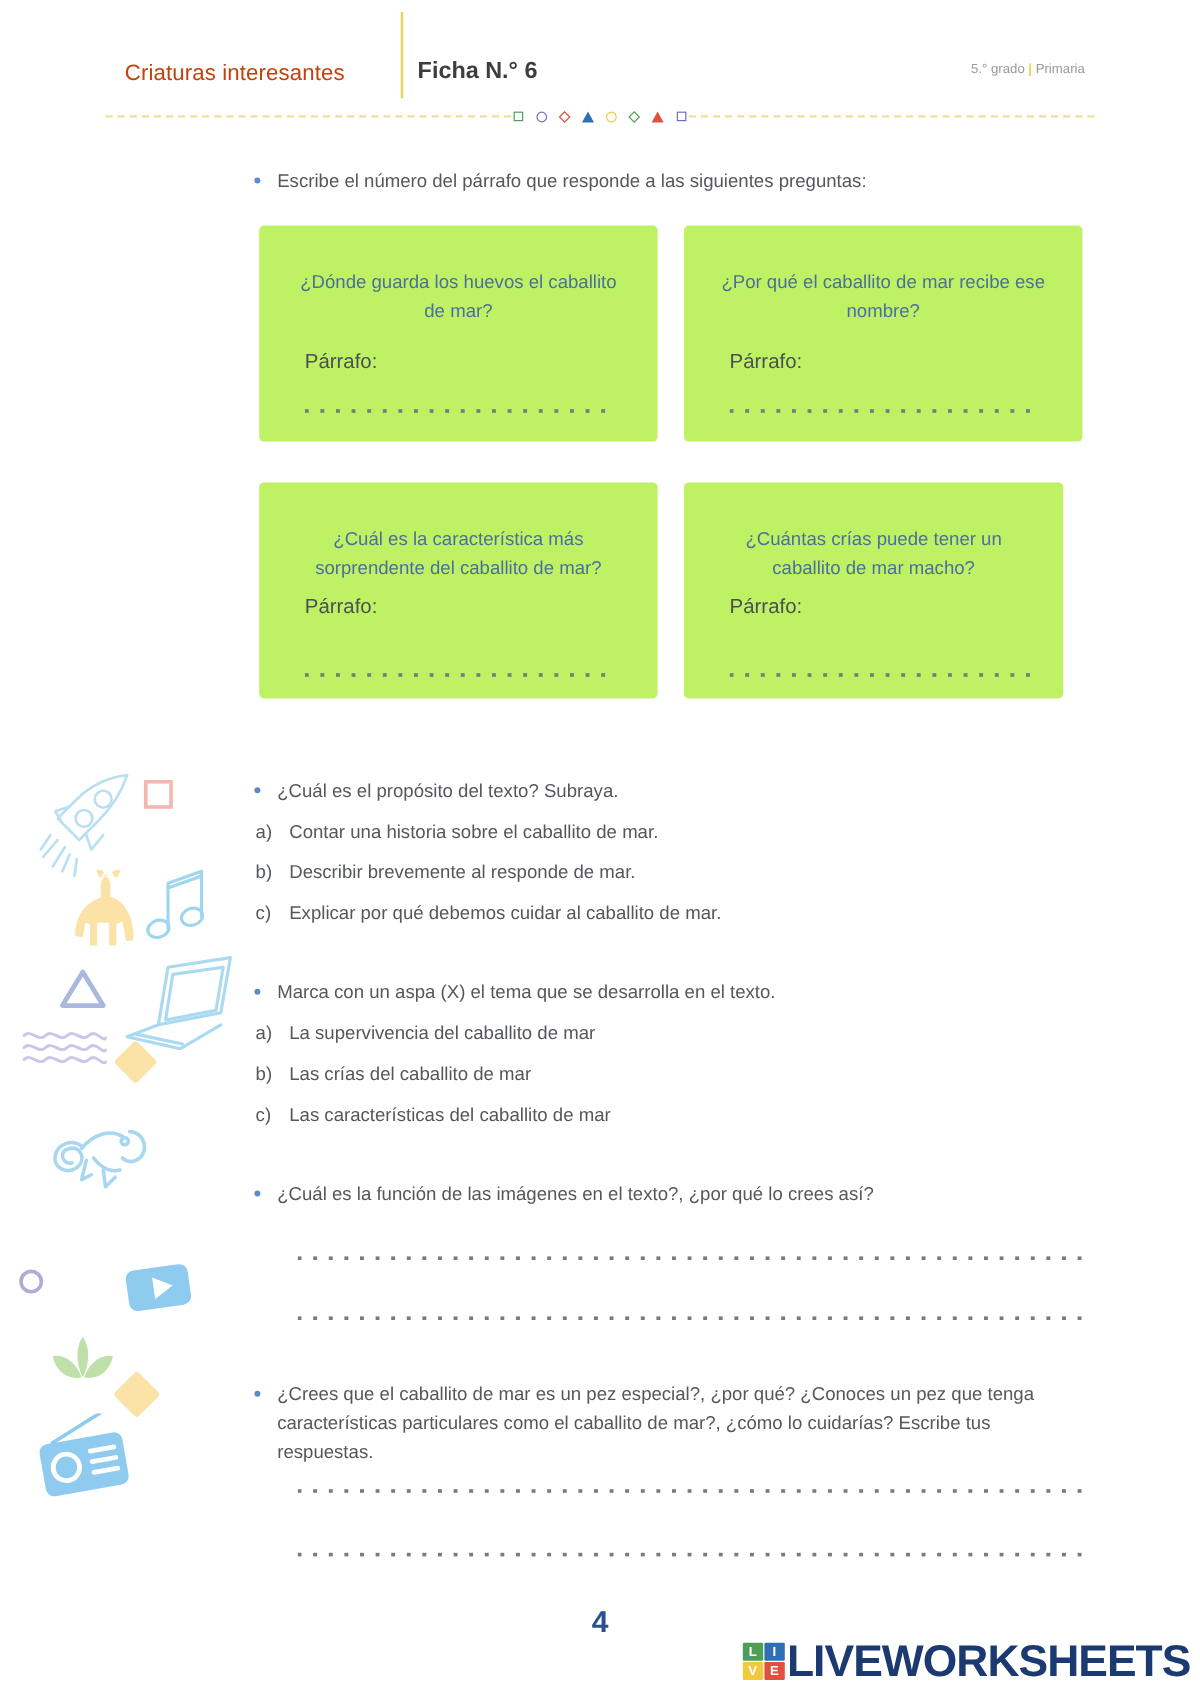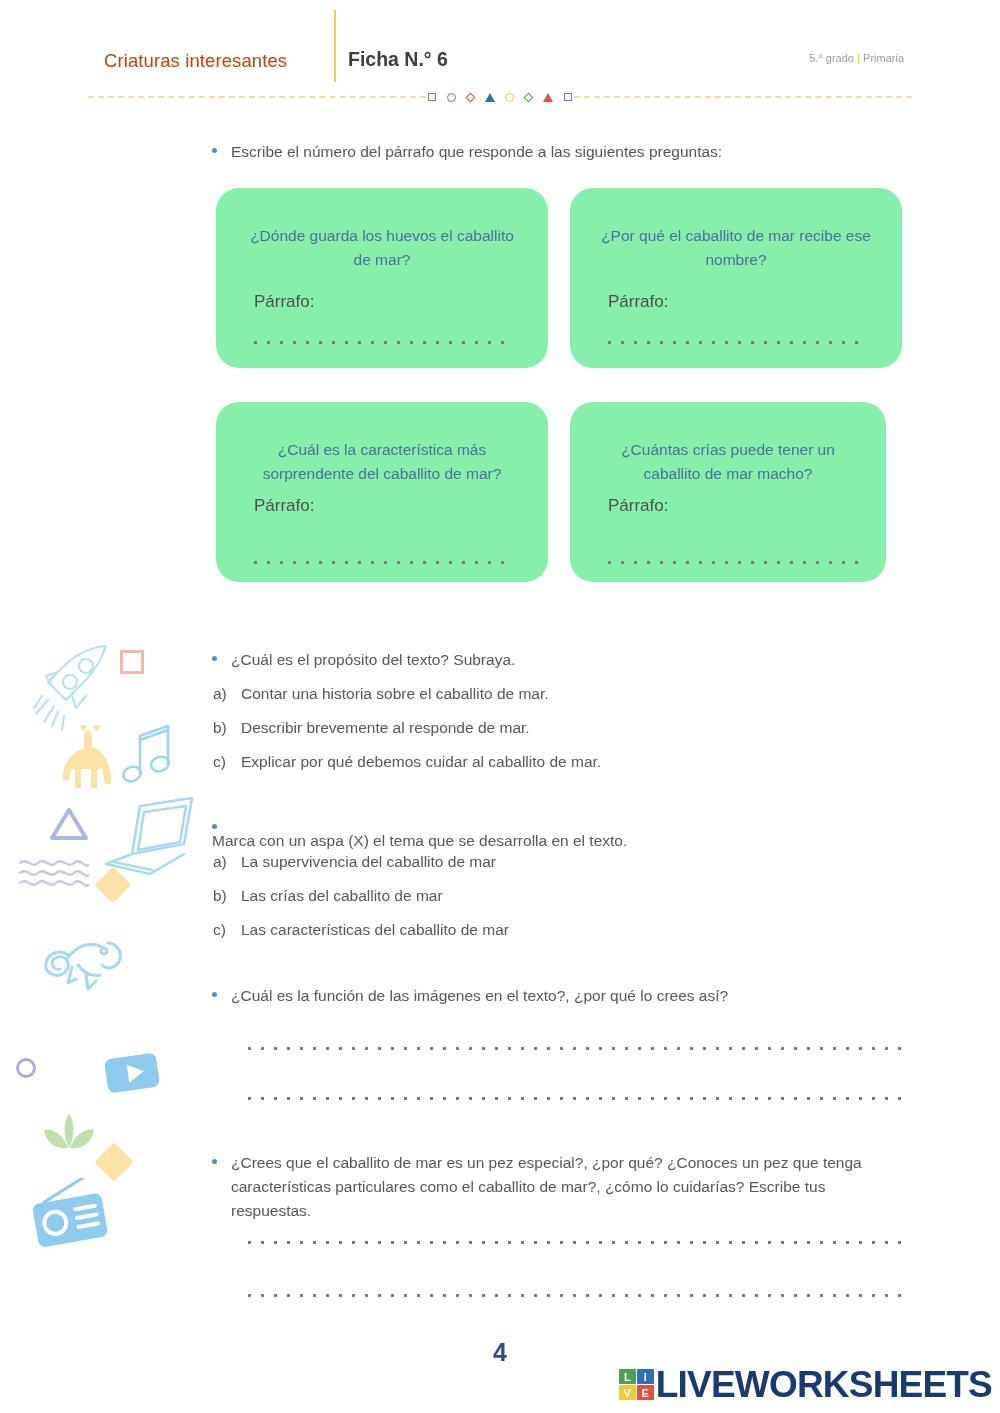--- a/index.html
+++ b/index.html
@@ -131,22 +131,22 @@
   }
   .opt-letter {
     width: 28px;
     flex: 0 0 auto;
     color: #54575c;
   }
 
   
   .card {
     position: absolute;
-    background: #86efac;
-    border-radius: 23px;
+    background: #bef264;
+    border-radius: 4px;
   }
   .card-q {
     position: absolute;
     left: 26px; right: 26px;
     text-align: center;
     font-size: 15.5px;
     line-height: 1.55;
     color: #4c6f9e;
   }
   .card-parrafo {
@@ -383,21 +383,21 @@
   </div>
   <div class="opt-line" style="left:213px; top:716px; width:700px;">
     <span class="opt-letter">b)</span>
     <span>Describir brevemente al responde de mar.</span>
   </div>
   <div class="opt-line" style="left:213px; top:750px; width:700px;">
     <span class="opt-letter">c)</span>
     <span>Explicar por qué debemos cuidar al caballito de mar.</span>
   </div>
 
-  <div class="bullet-line" style="left:212px; top:816px; width:700px;flex-direction:column;">
+  <div class="bullet-line" style="left:212px; top:816px; width:700px;">
     <span class="bullet-dot"></span>
     <span class="bullet-text">Marca con un aspa (X) el tema que se desarrolla en el texto.</span>
   </div>
   <div class="opt-line" style="left:213px; top:850px; width:700px;">
     <span class="opt-letter">a)</span>
     <span>La supervivencia del caballito de mar</span>
   </div>
   <div class="opt-line" style="left:213px; top:884px; width:700px;">
     <span class="opt-letter">b)</span>
     <span>Las crías del caballito de mar</span>

